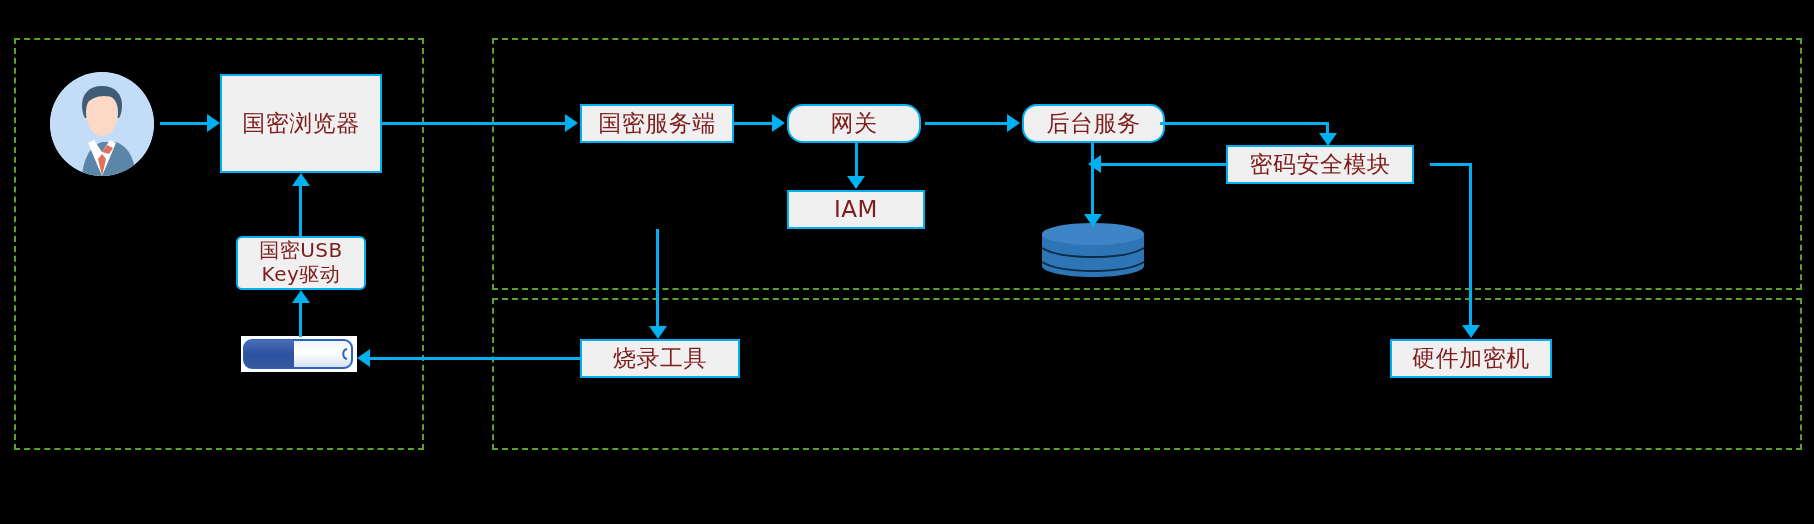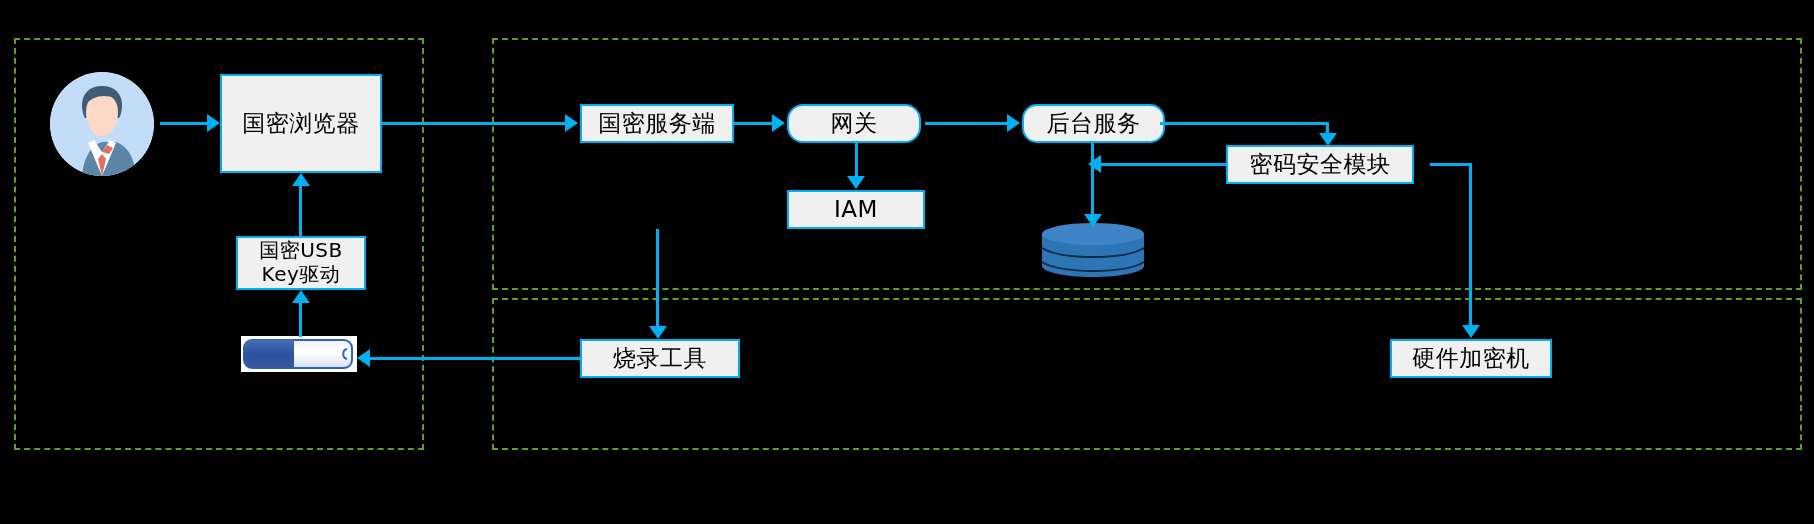--- a/index.html
+++ b/index.html
@@ -3,23 +3,23 @@
 <meta charset="utf-8">
 <style>
   html,body{margin:0;padding:0;background:#000;}
   #stage{position:relative;width:1814px;height:524px;background:#000;
          font-family:"DejaVu Sans","Liberation Sans",sans-serif;overflow:hidden;}
 
   .zone{position:absolute;border:2px dashed #5aa02c;box-sizing:border-box;}
 
   .node{position:absolute;box-sizing:border-box;background:#f0f0f0;
         border:2px solid #00b0f0;display:flex;align-items:center;
-        justify-content:center;text-align:center;color:#000000;
+        justify-content:center;text-align:center;color:#7f1d1d;
         font-size:23px;line-height:1.18;letter-spacing:.5px;}
-  .node.two{font-size:20px;}
+  .node.two{font-size:20px;border-radius:6px;}
 
   .edge{position:absolute;background:#00b0f0;}
   .h{height:3px;}
   .v{width:3px;}
 
   .arw{position:absolute;width:0;height:0;}
   .arw.r{border-top:9px solid transparent;border-bottom:9px solid transparent;border-left:13px solid #00b0f0;}
   .arw.l{border-top:9px solid transparent;border-bottom:9px solid transparent;border-right:13px solid #00b0f0;}
   .arw.d{border-left:9px solid transparent;border-right:9px solid transparent;border-top:13px solid #00b0f0;}
   .arw.u{border-left:9px solid transparent;border-right:9px solid transparent;border-bottom:13px solid #00b0f0;}

